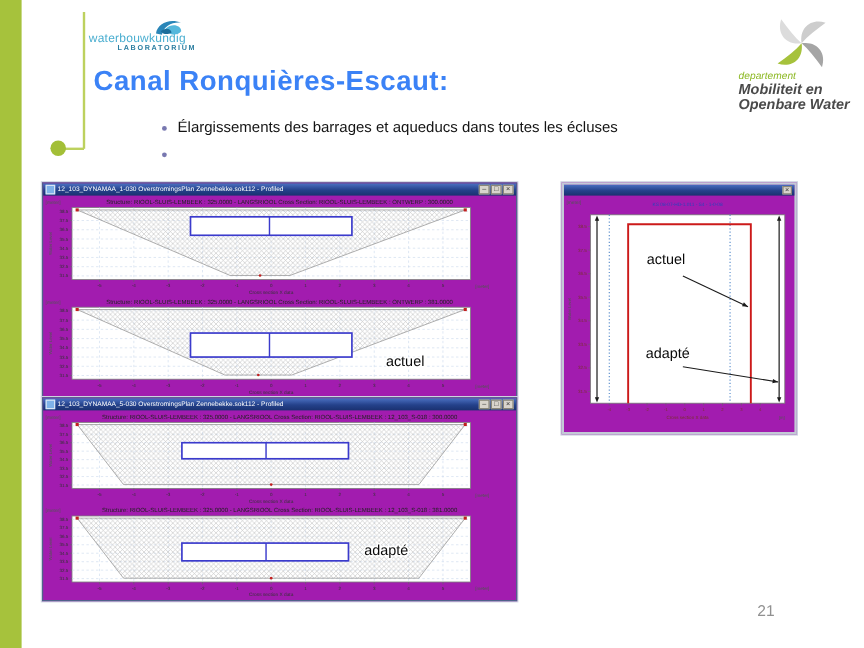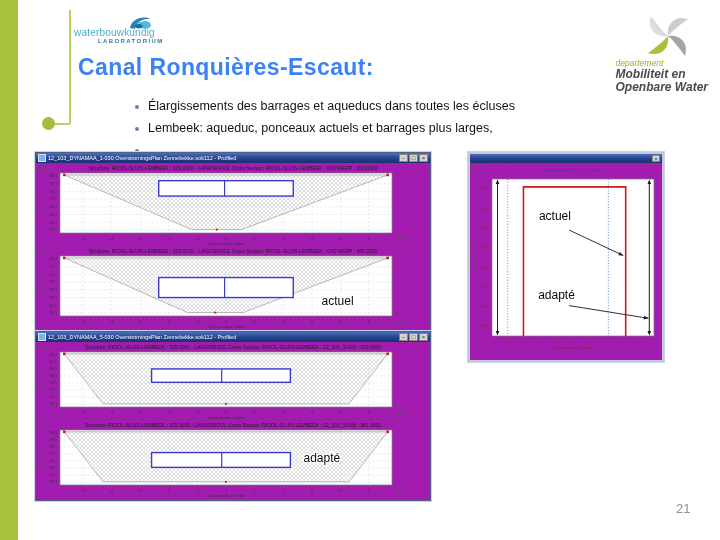--- a/index.html
+++ b/index.html
@@ -24,21 +24,21 @@
   .bullets{left:122px;top:86px;width:470px;list-style:none;margin:13px;padding:0}
   .bullets li{display:flex;align-items:flex-start;margin-bottom:7px}
   .bdot{width:4px;height:4px;border-radius:50%;background:#7878b0;margin:6px 9px 0 0;flex:none}
   .btxt{font-size:12.5px;color:#141414;line-height:15px;white-space:nowrap}
 
   .pinwheel{left:641px;top:11px}
   .dept-block{right:12px;top:59px;font-style:italic}
   .dept-1{font-size:8.5px;color:#8cb822;line-height:9px}
   .dept-2,.dept-3{font-size:12px;color:#4a4a4a;line-height:13px;font-weight:bold}
 
-  .page-number{left:676px;top:501px;font-size:13px;color:#919191}
+  .page-number{left:631px;top:501px;font-size:13px;color:#919191}
 
   
   .window{position:absolute;background:#a21caf;border:1px solid #51618a;box-shadow:0 0 0 1px #ccd3e0}
   .titlebar{height:10px;background:linear-gradient(180deg,#4a6fc0 0%,#24418a 55%,#1a3170 100%);
     display:flex;align-items:center;padding:0 2px;gap:2px;cursor:default}
   .ticon{width:6px;height:6px;background:#7fb2e8;border:1px solid #d8e4f4;flex:none}
   .ttext{color:#fff;font-size:5.5px;white-space:nowrap;overflow:hidden;flex:1}
   .winbtns{display:flex;gap:1px;flex:none}
   .winbtn{width:9px;height:8px;background:#d8d4cc;border:1px solid #8a8678;
     font-size:6px;line-height:6px;text-align:center;color:#333;box-sizing:border-box}
@@ -63,24 +63,20 @@
       <path d="M6,13 C9,10 14,10 15,14 C12,16 8,16 6,13 Z" fill="#1b6e9b"></path>
     </svg>
   </span>
 </div>
 
 <div class="abs slide-title">Canal Ronquières-Escaut:</div>
 <ul class="abs bullets">
   <li>
     <span class="bdot"></span>
     <span class="btxt">Élargissements des barrages et aqueducs dans toutes les écluses</span>
-  </li>
-  <li>
-    <span class="bdot"></span>
-    <span class="btxt">Lembeek: aqueduc, ponceaux actuels et barrages plus larges,</span>
   </li>
   <li>
     <span class="bdot"></span>
   </li>
 </ul>
 
 <div>
   <span class="abs pinwheel">
     <svg width="54" height="48" viewBox="0 0 54 48">
       <g transform="translate(27,25)">

